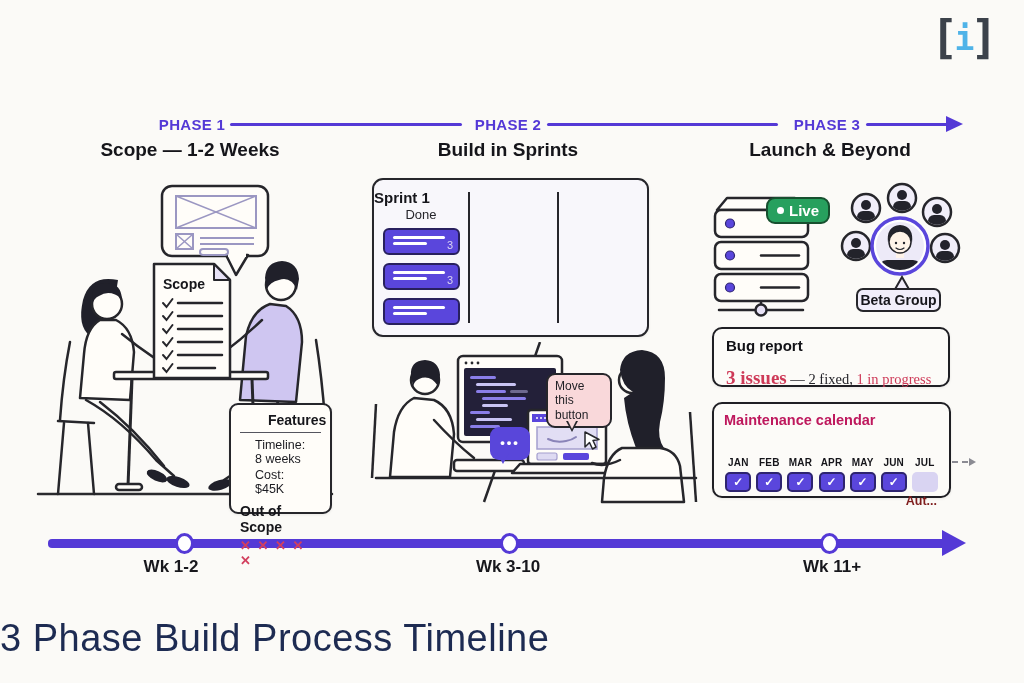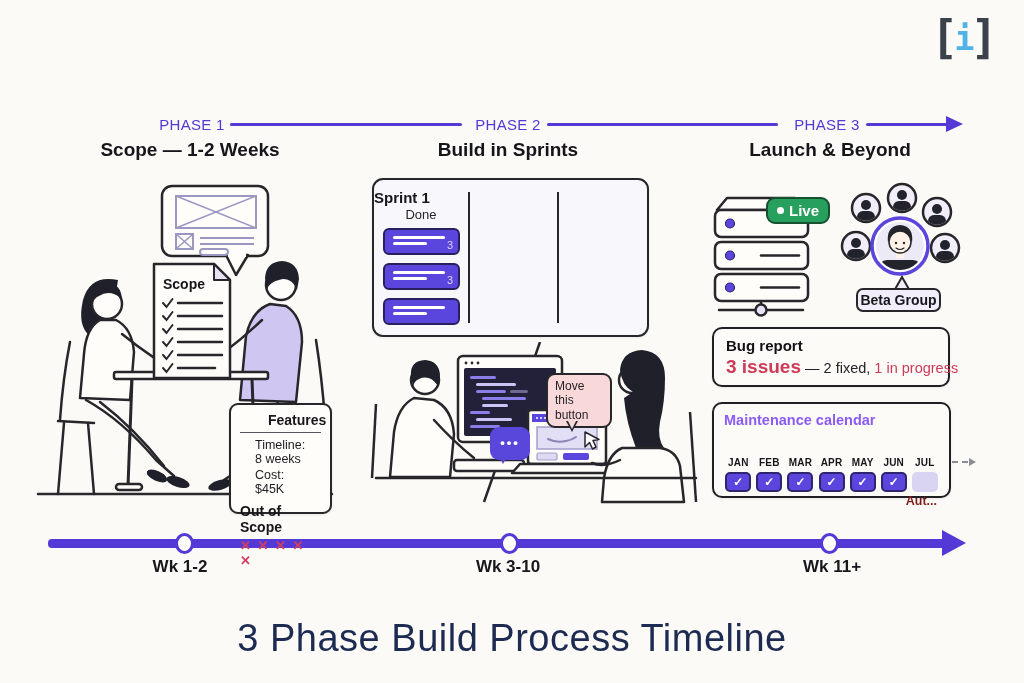--- a/index.html
+++ b/index.html
@@ -5,21 +5,21 @@
   html,body{margin:0;padding:0;}
   body{font-family:"Liberation Sans",sans-serif;background:#e8e8e8;}
   .canvas{position:relative;width:1024px;height:683px;background:#FBFAF7;overflow:hidden;margin:0 auto;}
 
   
   .logo{position:absolute;top:14px;right:26px;display:flex;align-items:center;}
   .logo .br{font-family:"DejaVu Sans Mono",monospace;font-size:46px;font-weight:700;color:#3C424B;line-height:1;}
   .logo .li{font-family:"DejaVu Sans Mono",monospace;font-size:33px;font-weight:700;color:#4FB3E8;line-height:1;margin:0 -4px;position:relative;top:1px;}
 
   
-  .phase-label{position:absolute;top:116px;width:90px;text-align:center;font-size:15px;font-weight:400;color:#5439D6;letter-spacing:.3px;}
+  .phase-label{position:absolute;top:116px;width:90px;text-align:center;font-size:15px;font-weight:700;color:#5439D6;letter-spacing:.3px;}
   .pl-1{left:147px;} .pl-2{left:463px;} .pl-3{left:782px;}
   .pline{position:absolute;top:123px;height:3px;background:#5439D6;border-radius:2px;}
   .pline-1{left:230px;width:232px;} .pline-2{left:547px;width:231px;} .pline-3{left:866px;width:82px;}
   .top-arrowhead{position:absolute;left:946px;top:116px;width:0;height:0;border-left:17px solid #5439D6;border-top:8.5px solid transparent;border-bottom:8.5px solid transparent;}
   .phase-subtitle{position:absolute;top:139px;font-size:19px;font-weight:700;color:#15151A;text-align:center;}
   .ps-1{left:60px;width:260px;} .ps-2{left:388px;width:240px;text-align:center;} .ps-3{left:710px;width:240px;}
 
   
   .ill{position:absolute;}
   .ill-p1{left:30px;top:168px;}
@@ -56,47 +56,47 @@
 
   
   .live-badge{position:absolute;left:766px;top:197px;height:27px;background:#27A05E;border:2.5px solid #17502F;border-radius:9px;display:flex;align-items:center;padding:0 9px;box-sizing:border-box;z-index:3;}
   .live-badge .dot{width:7px;height:7px;border-radius:50%;background:#fff;margin-right:5px;}
   .live-badge .lb-text{color:#fff;font-size:15px;font-weight:700;line-height:1;}
 
   .beta-label{position:absolute;left:856px;top:288px;width:85px;height:24px;background:#F1EEFA;border:2.5px solid #26262B;border-radius:7px;box-sizing:border-box;text-align:center;font-size:14px;font-weight:600;color:#16161B;line-height:20px;z-index:3;}
 
   .bug-card{position:absolute;left:712px;top:327px;width:238px;height:60px;background:#FCFBF8;border:2.5px solid #1F1F24;border-radius:10px;box-sizing:border-box;padding:8px 12px 6px;box-shadow:0 1px 3px rgba(0,0,0,.08);}
   .bug-card .bc-title{font-size:15px;font-weight:700;color:#121217;}
-  .bug-card .bc-line{margin-top:2px;white-space:nowrap;}
+  .bug-card .bc-line{margin-top:13px;white-space:nowrap;font-family:Liberation Serif, serif;}
   .bug-card .bc-issues{font-size:19px;font-weight:700;color:#CE3A58;}
   .bug-card .bc-mid{font-size:14.5px;color:#232329;}
   .bug-card .bc-progress{font-size:14.5px;color:#CE3A58;}
 
   .maint-card{position:absolute;left:712px;top:402px;width:239px;height:96px;background:#FCFBF8;border:2.5px solid #1F1F24;border-radius:10px;box-sizing:border-box;padding:8px 10px;box-shadow:0 1px 3px rgba(0,0,0,.08);}
-  .maint-card .mc-title{font-size:14.5px;font-weight:700;color:#8b5cf6;}
+  .maint-card .mc-title{font-size:14.5px;font-weight:700;color:#be185d;}
   .mc-grid{display:flex;gap:2.5px;margin-top:5px;}
   .mc-cell{width:29px;text-align:center;margin-top:24px;}
   .mc-month{font-size:10px;font-weight:700;color:#15151A;letter-spacing:.2px;}
   .mc-box{width:26px;height:20px;margin:4px auto 0;border-radius:5px;box-sizing:border-box;font-size:12px;font-weight:700;color:#fff;line-height:17px;text-align:center;}
   .mc-box.checked{background:#5A46DC;border:2px solid #2E2470;}
   .mc-box.unchecked{background:#D9D4F2;border:2px solid transparent;}
   .mc-auto{text-align:right;font-size:12.5px;font-weight:600;color:#7f1d1d;margin-top:2px;padding-right:2px;}
   .mc-dash-arrow{position:absolute;left:952px;top:461px;width:16px;border-top:2px dashed #8B8B93;}
   .mc-dash-arrow::after{content:"";position:absolute;right:-8px;top:-5px;border-left:7px solid #8B8B93;border-top:4px solid transparent;border-bottom:4px solid transparent;}
 
   
   .tl-bar{position:absolute;left:48px;top:539px;width:898px;height:9px;background:#5439D6;border-radius:4px;}
   .tl-arrowhead{position:absolute;left:942px;top:530px;width:0;height:0;border-left:24px solid #5439D6;border-top:13.5px solid transparent;border-bottom:13.5px solid transparent;}
   .tl-node{position:absolute;top:533px;width:13px;height:15px;background:#fff;border:3.5px solid #5439D6;border-radius:50%;}
   .tn-1{left:175px;} .tn-2{left:500px;} .tn-3{left:820px;}
   .week-label{position:absolute;top:557px;width:100px;text-align:center;font-size:17px;font-weight:700;color:#17171C;}
-  .wl-1{left:130px;} .wl-2{left:458px;} .wl-3{left:782px;}
-
-  
-  .main-title{position:absolute;left:0;right:0;top:617px;text-align:center;font-size:38px;font-weight:400;color:#1D2B52;letter-spacing:.5px;}
+  .wl-1{left:121px;} .wl-2{left:458px;} .wl-3{left:782px;}
+
+  
+  .main-title{position:absolute;left:0;right:0;top:617px;font-size:38px;font-weight:400;color:#1D2B52;letter-spacing:.5px;}
 </style>
 </head>
 <body>
 
 <div class="canvas">
 
   <div class="logo">
     <span class="br">[</span>
     <span class="li">i</span>
     <span class="br">]</span>

